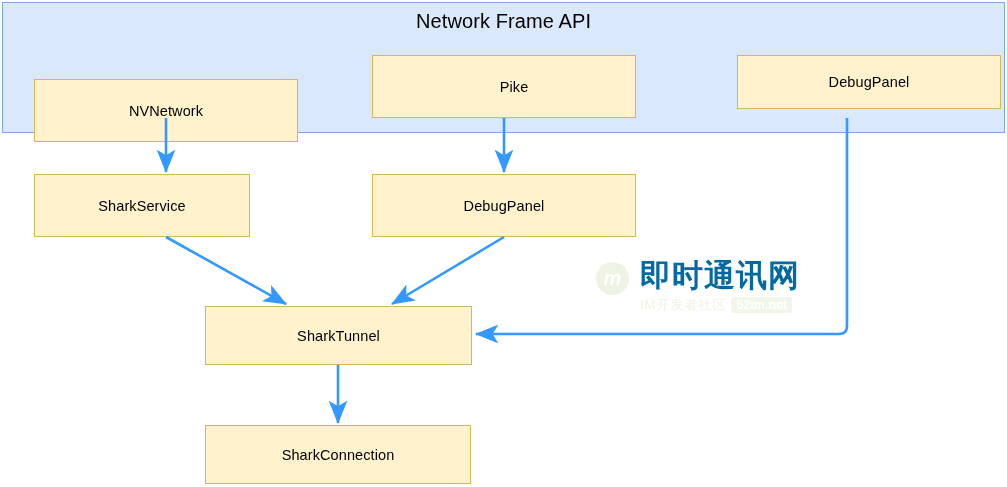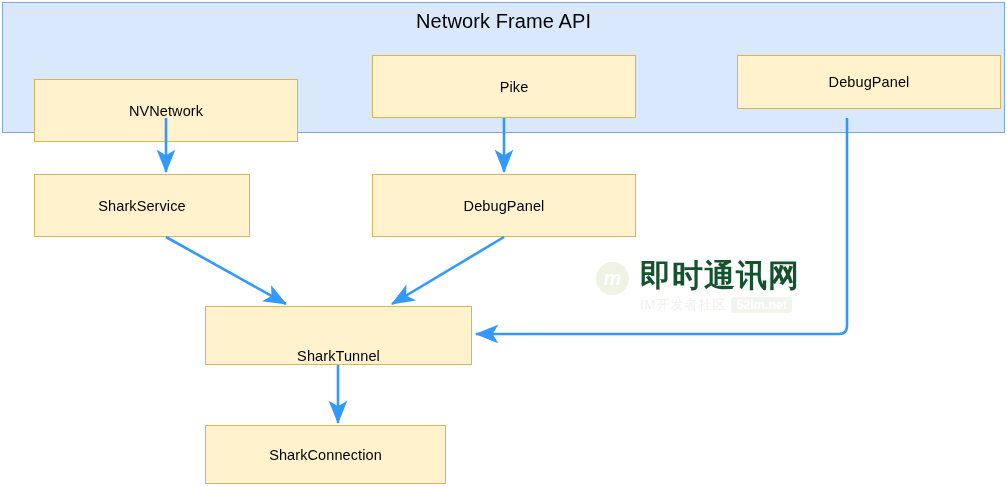--- a/index.html
+++ b/index.html
@@ -71,21 +71,21 @@
     opacity: 1;
     pointer-events: none;
     user-select: none;
   }
   .wm-row1 {
     position: absolute;
     left: 44px;
     top: 0px;
     font-size: 31px;
     font-weight: bold;
-    color: #14532d;
+    color: #0369a1;
     letter-spacing: 1px;
     line-height: 36px;
     white-space: nowrap;
   }
   .wm-circle {
     position: absolute;
     left: 0px;
     top: 4px;
     width: 33px;
     height: 33px;
@@ -142,25 +142,25 @@
   </div>
 
   <div class="node" style="left:34px;  top:174px; width:216px; height:63px;">
     <span>SharkService</span>
   </div>
 
   <div class="node" style="left:372px; top:174px; width:264px; height:63px;">
     <span>DebugPanel</span>
   </div>
 
-  <div class="node" style="left:205px; top:306px; width:267px; height:59px;align-items:flex-end;">
+  <div class="node" style="left:205px; top:306px; width:267px; height:59px;">
     <span>SharkTunnel</span>
   </div>
 
-  <div class="node" style="left:205px; top:425px; width:241px; height:59px;">
+  <div class="node" style="left:205px; top:425px; width:266px; height:59px;">
     <span>SharkConnection</span>
   </div>
 
   <svg id="edges" viewBox="0 0 1007 487">
     <defs>
       <marker id="arrow" markerWidth="10" markerHeight="10" refX="8.6" refY="4" orient="auto" markerUnits="strokeWidth">
         <path d="M0,0.4 L9,4 L0,7.6 L2.2,4 Z" fill="#3399ff"></path>
       </marker>
     </defs>
 

